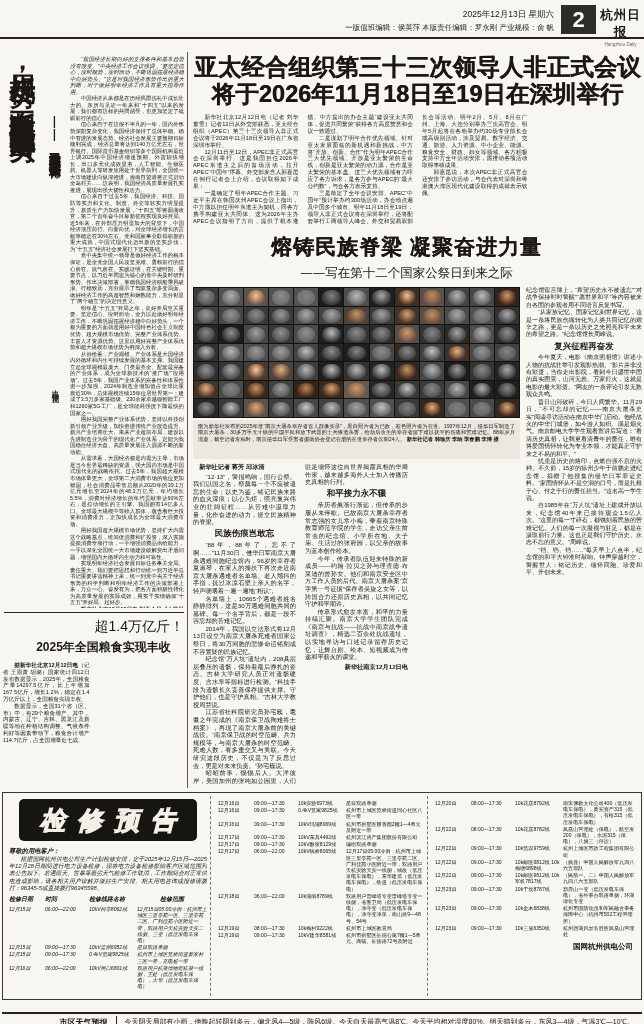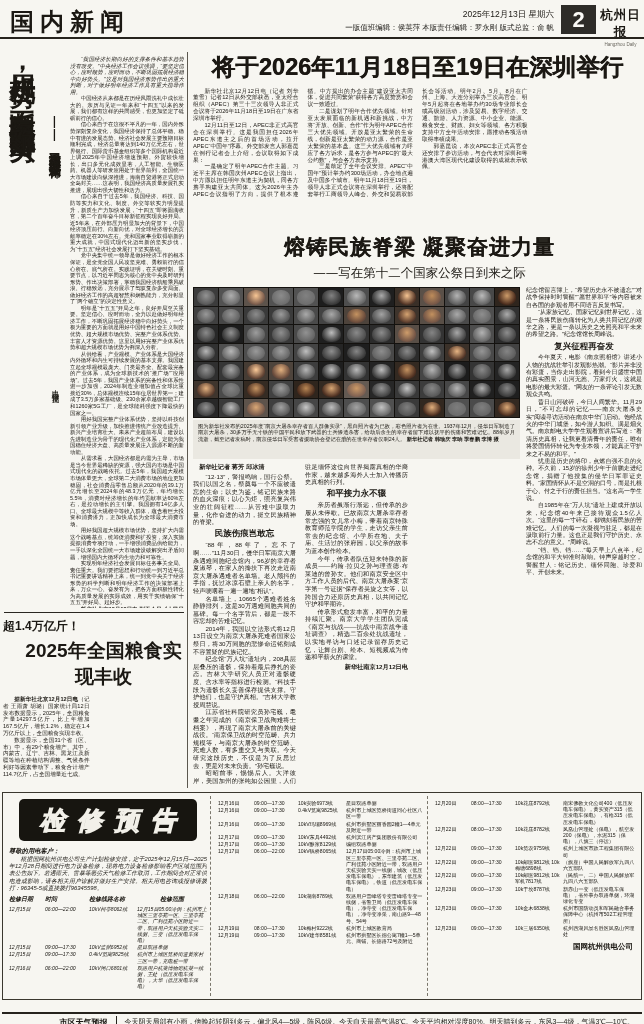--- a/index.html
+++ b/index.html
@@ -29,38 +29,38 @@
              font-size:7.5px;color:#22201b;letter-spacing:1px;}
   .op-body{left:70px;top:56px;width:114px;height:552px;font-size:5.4px;line-height:6.55px;
            text-align:justify;overflow:hidden;}
   .op-body p{text-indent:2em;}
   .op-intro{font-style:italic;}
   .op-ending{text-indent:2em;font-weight:700;}
   .op-rule{left:4px;top:612px;width:180px;height:1px;background:#2a2721;}
 
   
   .grain{left:3px;top:618px;width:181px;}
-  .grain-kicker{text-align:left;font-size:12px;font-weight:700;}
-  .grain-headline{text-align:center;font-size:19px;font-weight:900;margin-top:3px;margin-left:20px;}
+  .grain-kicker{text-align:right;font-size:14px;font-weight:400;}
+  .grain-headline{text-align:center;font-size:12px;font-weight:900;margin-top:3px;margin-left:20px;}
   .grain-body{margin-top:6px;column-count:2;column-gap:8px;column-fill:auto;height:120px;
               font-size:5.6px;line-height:6.8px;text-align:justify;overflow:hidden;}
   .grain-body p{text-indent:2em;}
 
   .vrule{left:187px;top:52px;width:1px;height:736px;background:#5b574e;}
 
   
   .apec{left:193px;top:54px;width:449px;}
   .apec-h{font-size:23.5px;font-weight:900;text-align:center;line-height:26.5px;
           text-shadow:0.5px 0 currentColor;}
   .apec-body{margin-top:7px;height:112px;column-count:4;column-gap:9px;column-fill:auto;
              font-size:5.7px;line-height:6.9px;text-align:justify;overflow:hidden;}
   .apec-body .fitem{text-indent:2em;}
 
   
-  .mem-head{left:195px;top:233px;width:449px;text-align:center;}
+  .mem-head{left:182px;top:233px;width:449px;text-align:center;}
   .mem-h{font-size:21px;font-weight:900;letter-spacing:1px;text-shadow:0.4px 0 currentColor;}
   .mem-sub{font-size:12.5px;margin-top:4px;font-family:"DejaVu Serif",serif;}
   .photo{left:193px;top:287px;width:327px;height:131px;background:#14120f;display:grid;
          grid-template-columns:repeat(13,1fr);grid-auto-rows:1fr;gap:1px;padding:1px;
          box-sizing:border-box;}
   .pcell{position:relative;overflow:hidden;}
   .pface{width:76%;height:82%;margin:9% auto 0;border-radius:46%;}
   .caption{left:193px;top:420px;width:327px;height:39px;background:#eae8e1;box-sizing:border-box;
            padding:3px 5px;font-size:5.3px;line-height:6.3px;text-align:justify;overflow:hidden;}
   .mem-right{left:526px;top:287px;width:116px;height:500px;font-size:6px;line-height:7.4px;
@@ -99,24 +99,23 @@
            border-bottom:1px solid #26231d;display:flex;align-items:center;box-sizing:border-box;justify-content:flex-end;}
   .w-label{font-size:8px;font-weight:800;padding:0 8px;white-space:nowrap;}
   .w-div{width:1px;height:12px;background:#26231d;}
   .w-text{font-size:7px;padding:0 8px;white-space:nowrap;overflow:hidden;}
 </style>
 </head>
 <body>
 
 <div id="page">
 
-  <div class="abs h-section">国内新闻</div>
   <div class="abs h-right">
     <div class="h-date">2025年12月13日 星期六</div>
-    <div class="h-editors">一版值班编辑：侯英萍 本版责任编辑：罗永刚 版式总监：俞 帆</div>
+    <div class="h-editors">一版值班编辑：侯英萍 本版责任编辑：罗永刚 产业规模：俞 帆</div>
   </div>
   <div class="abs h-pagenum">2</div>
   <div class="abs h-logo">
     <div class="h-logo-cn">杭州日报</div>
     <div class="h-logo-en">Hangzhou Daily</div>
   </div>
   <div class="abs h-rule"></div>
 
   <div class="abs op-title">用好优势，不断巩固拓展经济稳中向好势头</div>
   <div class="abs op-sub">——论学习贯彻中央经济工作会议精神</div>
@@ -145,20 +144,21 @@
     <div class="grain-headline">2025年全国粮食实现丰收</div>
     <div class="grain-body">
       <p><b>据新华社北京12月12日电</b><span>（记者 王雨萧 胡璐）国家统计局12日发布数据显示，2025年，全国粮食产量14297.5亿斤，比上年增加167.5亿斤，增长1.2%，稳定在1.4万亿斤以上，全国粮食实现丰收。</span></p>
       <p>数据显示，全国31个省（区、市）中，有29个粮食增产。其中，内蒙古、辽宁、吉林、黑龙江及新疆等地在种植结构调整、气候条件利好等因素带动下，粮食合计增产114.7亿斤，占全国增量近七成。</p>
     </div>
   </div>
 
   <div class="abs vrule"></div>
 
   <div class="abs apec">
+    <div class="apec-h">亚太经合组织第三十三次领导人非正式会议</div>
     <div class="apec-h">将于2026年11月18日至19日在深圳举行</div>
     <div class="apec-body">
 
     <p class="fitem">新华社北京12月12日电（记者 刘华 董雪）记者12日从外交部获悉，亚太经合组织（APEC）第三十三次领导人非正式会议将于2026年11月18日至19日在广东省深圳市举行。</p>
         <p class="fitem">12月11日至12日，APEC非正式高官会在深圳举行。这是我国担任2026年APEC东道主之后的首场活动，拉开APEC“中国年”序幕。外交部发言人郭嘉昆在例行记者会上介绍，会议取得如下成果：</p>
         <p class="fitem">一是确定了明年APEC合作主题。习近平主席在韩国庆州APEC会议上指出，中方愿以担任明年东道主为契机，同各方携手构建亚太共同体。这为2026年主办APEC会议指明了方向，提供了根本遵循。中方提出的办会主题“建设亚太共同体，促进共同繁荣”获得各方高度赞赏和会议一致通过。</p>
         <p class="fitem">二是谋划了明年合作优先领域。针对亚太发展面临的新机遇和新挑战，中方将“开放、创新、合作”作为明年APEC合作三大优先领域。开放是亚太繁荣的生命线，创新是亚太繁荣的动力源，合作是亚太繁荣的基本盘。这三大优先领域有力呼应了各方诉求，是各方参与APEC的“最大公约数”，与会各方表示支持。</p>
         <p class="fitem">三是敲定了全年会议安排。APEC“中国年”预计举办约300场活动，办会地点遍及中国多个城市。明年11月18日至19日，领导人非正式会议将在深圳举行，还将配套举行工商领导人峰会、外交和贸易双部长会等活动。明年2月、5月、8月在广州、上海、大连分别举办三次高官会。明年5月起将在各地举办约30场专业部长会或高级别活动，涉及贸易、数字经济、交通、旅游、人力资源、中小企业、能源、粮食安全、财政、妇女等领域。各方积极支持中方全年活动安排，愿推动各项活动取得丰硕成果。</p>
         <p class="fitem">郭嘉昆说，本次APEC非正式高官会还安排了参访活动，与会代表对深圳和粤港澳大湾区现代化建设取得的成就表示钦佩。</p>
       </div>

